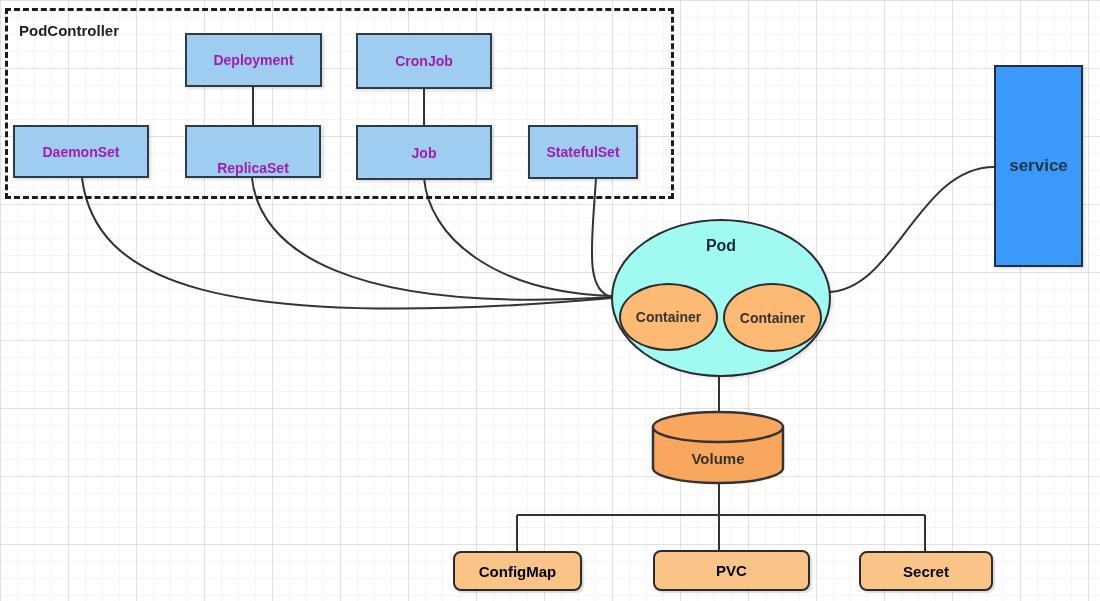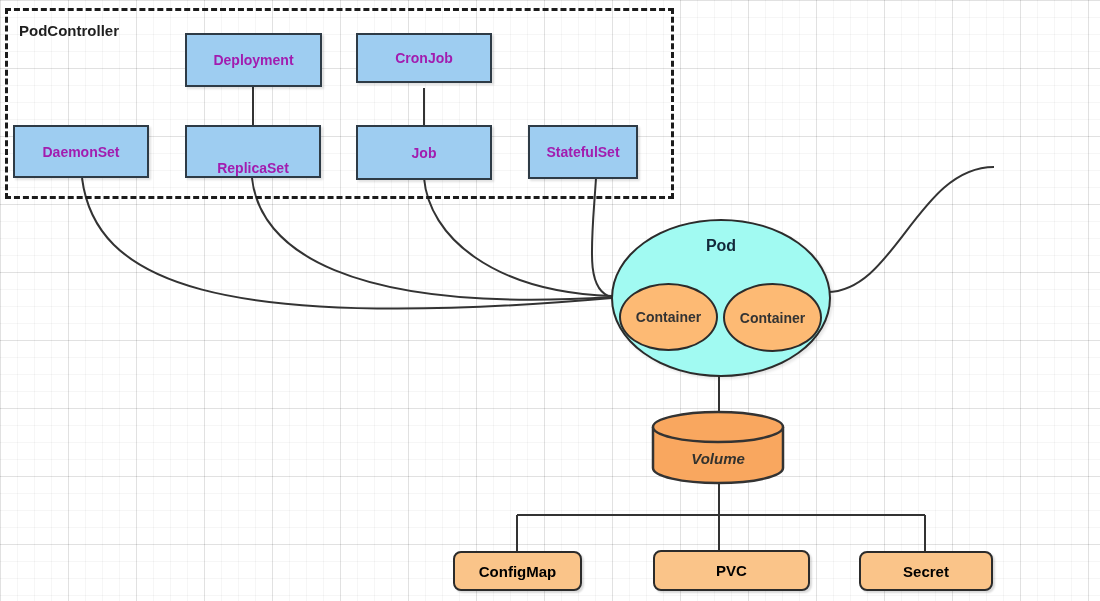--- a/index.html
+++ b/index.html
@@ -47,21 +47,21 @@
     font-size:16px;font-weight:bold;color:#12283a;
   }
   .container-ellipse{
     position:absolute;border-radius:50%;
     background:#fdba74;border:2px solid #2b2b2b;
     display:flex;align-items:center;justify-content:center;
     font-size:14px;font-weight:bold;color:#333333;box-sizing:border-box;
   }
   .volume-label{
     position:absolute;left:653px;top:450px;width:130px;text-align:center;
-    z-index:3;font-size:15px;font-weight:bold;color:#33322e;font-style:italic;
+    z-index:3;font-size:15px;font-weight:bold;color:#33322e;
   }
   .storage{
     background:#FAC489;border:2px solid #2b2b2b;border-radius:8px;
     color:#000000;font-size:15px;
     box-shadow:2px 2px 2px rgba(0,0,0,0.15);
   }
 </style>
 </head>
 <body>
 
@@ -93,36 +93,39 @@
     </g>
   </svg>
 
   <div class="group">
     <span class="group-label">PodController</span>
   </div>
 
   <div class="node blue" style="left:185px;top:33px;width:137px;height:54px;">
     <span>Deployment</span>
   </div>
-  <div class="node blue" style="left:356px;top:33px;width:136px;height:50px;">
+  <div class="node blue" style="left:356px;top:33px;width:136px;height:56px;">
     <span>CronJob</span>
   </div>
   <div class="node blue" style="left:13px;top:125px;width:136px;height:53px;">
     <span>DaemonSet</span>
   </div>
   <div class="node blue" style="left:185px;top:125px;width:136px;height:53px;align-items:flex-end;">
     <span>ReplicaSet</span>
   </div>
   <div class="node blue" style="left:356px;top:125px;width:136px;height:55px;">
     <span>Job</span>
   </div>
   <div class="node blue" style="left:528px;top:125px;width:110px;height:54px;">
     <span>StatefulSet</span>
   </div>
 
+  <div class="node service" style="left:994px;top:65px;width:89px;height:202px;">
+    <span>service</span>
+  </div>
 
   <div class="pod" style="left:611px;top:219px;width:216px;height:154px;">
     <div class="pod-label">Pod</div>
     <div class="container-ellipse" style="left:6px;top:62px;width:99px;height:68px;">
       <span>Container</span>
     </div>
     <div class="container-ellipse" style="left:110px;top:62px;width:99px;height:69px;">
       <span>Container</span>
     </div>
   </div>

